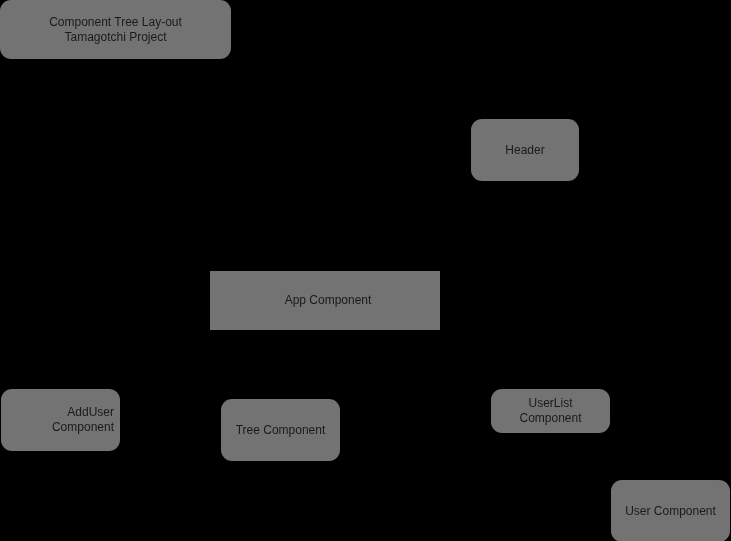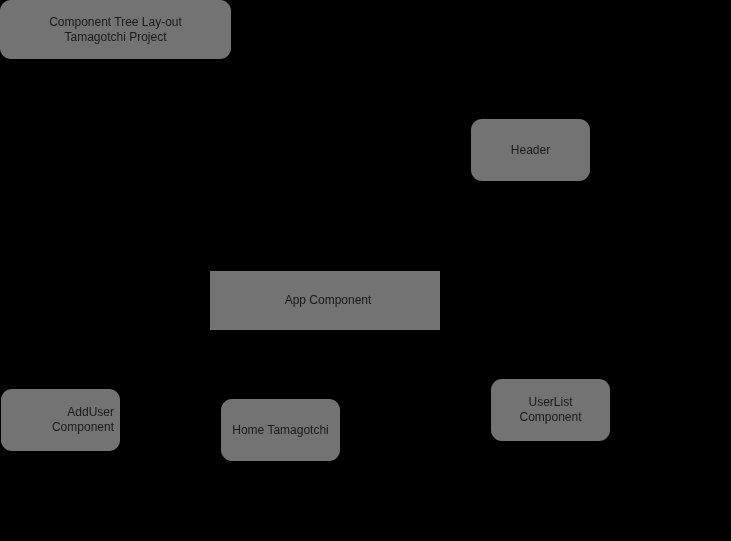--- a/index.html
+++ b/index.html
@@ -41,34 +41,37 @@
 </head>
 <body>
 
 <div id="canvas">
 
   <div class="node rounded" style="left:0px; top:0px; width:231px; height:59px;">
     <span class="node-label">Component Tree Lay-out
 Tamagotchi Project</span>
   </div>
 
-  <div class="node rounded" style="left:471px; top:119px; width:119px; height:62px;">
+  <div class="node rounded" style="left:471px; top:119px; width:108px; height:62px;">
     <span class="node-label">Header</span>
   </div>
 
   <div class="node square" style="left:210px; top:271px; width:230px; height:59px;">
     <span class="node-label">App Component</span>
   </div>
 
   <div class="node rounded" style="left:1px; top:389px; width:119px; height:62px;text-align:right;">
     <span class="node-label">AddUser Component</span>
   </div>
 
   <div class="node rounded" style="left:221px; top:399px; width:119px; height:62px;">
-    <span class="node-label">Home Tamagotchi</span>
+    <span class="node-label">Tree Component</span>
   </div>
 
-  <div class="node rounded" style="left:491px; top:379px; width:119px; height:62px;justify-content:center;">
+  <div class="node rounded" style="left:491px; top:389px; width:119px; height:44px;justify-content:center;">
     <span class="node-label">UserList Component</span>
   </div>
 
+  <div class="node rounded" style="left:611px; top:480px; width:119px; height:62px;">
+    <span class="node-label">User Component</span>
+  </div>
 
 </div>
 
 </body></html>

